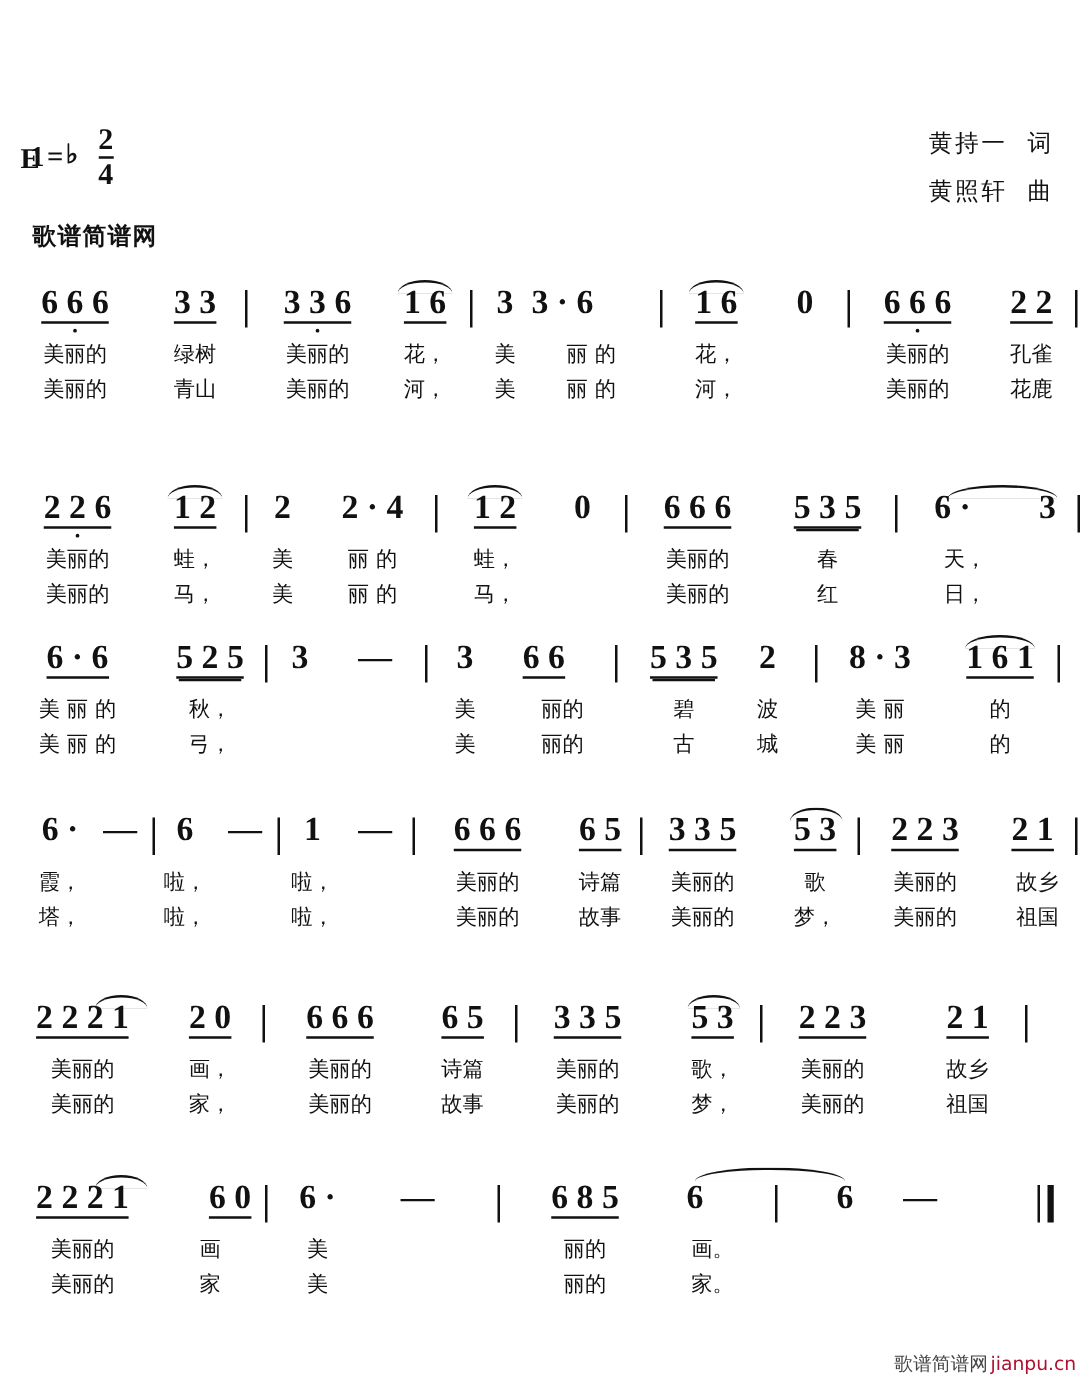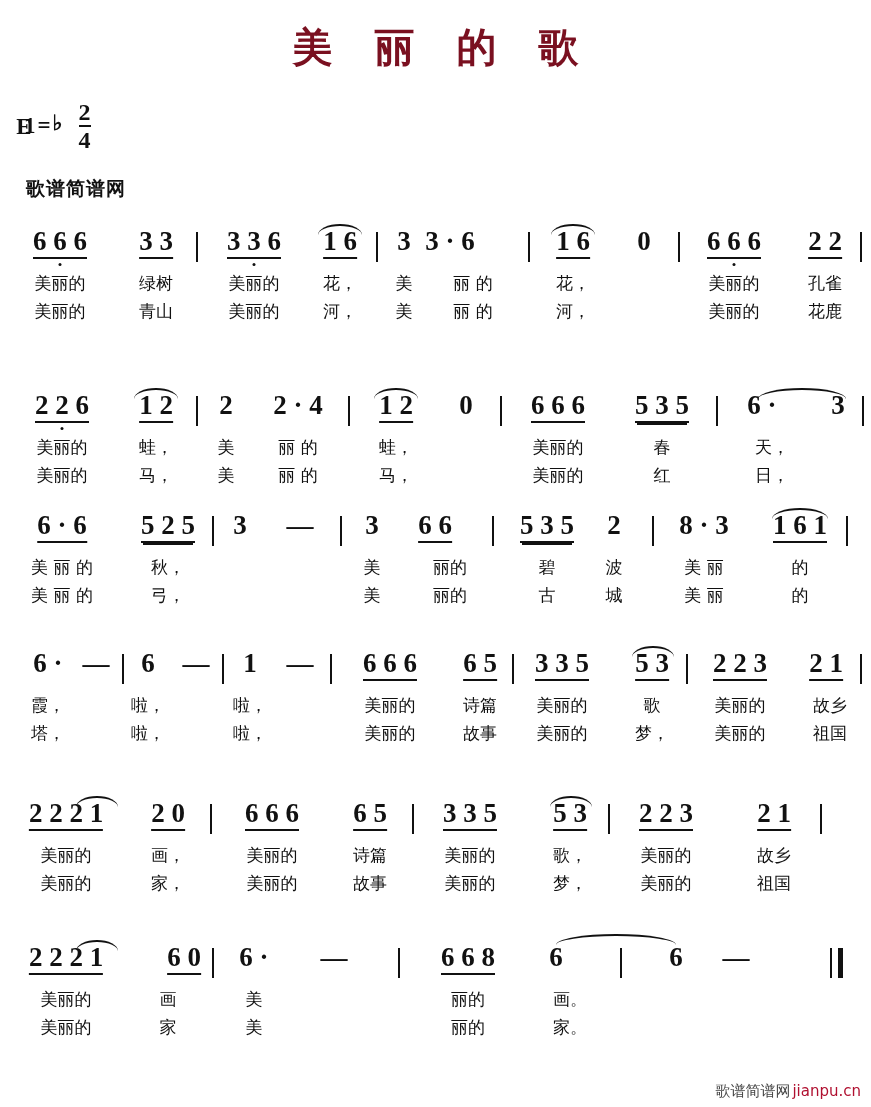--- a/index.html
+++ b/index.html
@@ -173,33 +173,42 @@
     font-size: 15px;
     color: #444;
   }
   .footer .site { color: #b01030; margin-left: 2px; }
 </style>
 </head>
 <body>
 
 <div class="page">
 
-  <div class="title">美 丽 的 歌</div>
 
   <div class="keyblock">
     <span class="k1">1</span>
     <span class="eq">=</span>
     <span class="flat">♭</span>
     <span class="note">E</span>
     <span class="meter">
       <span class="num">2</span>
       <span class="den">4</span>
     </span>
   </div>
 
+  <div class="credits">
+    <div>
+      <span class="nm">黄持一</span>
+      <span class="role">词</span>
+    </div>
+    <div>
+      <span class="nm">黄照轩</span>
+      <span class="role">曲</span>
+    </div>
+  </div>
 
   <div class="expression">歌谱简谱网</div>
 
   <div class="system" style="top:228px">
     <div class="noterow">
       <span class="note beam1 dotunder" style="left:60px">6 6 6</span>
       <span class="note beam1" style="left:156px">3 3</span>
       <div class="barline" style="left:196px"></div>
       <span class="note beam1 dotunder" style="left:254px">3 3 6</span>
       <span class="note beam1" style="left:340px">1 6</span>
@@ -411,21 +420,21 @@
 
   <div class="system" style="top:944px">
     <div class="noterow">
       <span class="note beam1" style="left:66px">2 2 2 1</span>
       <div class="slur" style="left:76px; top:-4px; width:42px"></div>
       <span class="note beam1" style="left:184px">6 0</span>
       <div class="barline" style="left:212px"></div>
       <span class="note" style="left:254px">6 ·</span>
       <span class="note" style="left:334px">—</span>
       <div class="barline" style="left:398px"></div>
-      <span class="note beam1" style="left:468px">6 6 8</span>
+      <span class="note beam1" style="left:468px">6 8 5</span>
       <span class="note" style="left:556px">6</span>
       <div class="slur" style="left:556px; top:-10px; width:120px"></div>
       <span class="note" style="left:676px">6</span>
       <div class="barline" style="left:620px"></div>
       <span class="note" style="left:736px">—</span>
       <div class="endbar-thin" style="left:830px"></div>
       <div class="endbar-thick" style="left:838px"></div>
     </div>
     <div class="lyricrow">
       <span class="ch" style="left:66px">美丽的</span>

